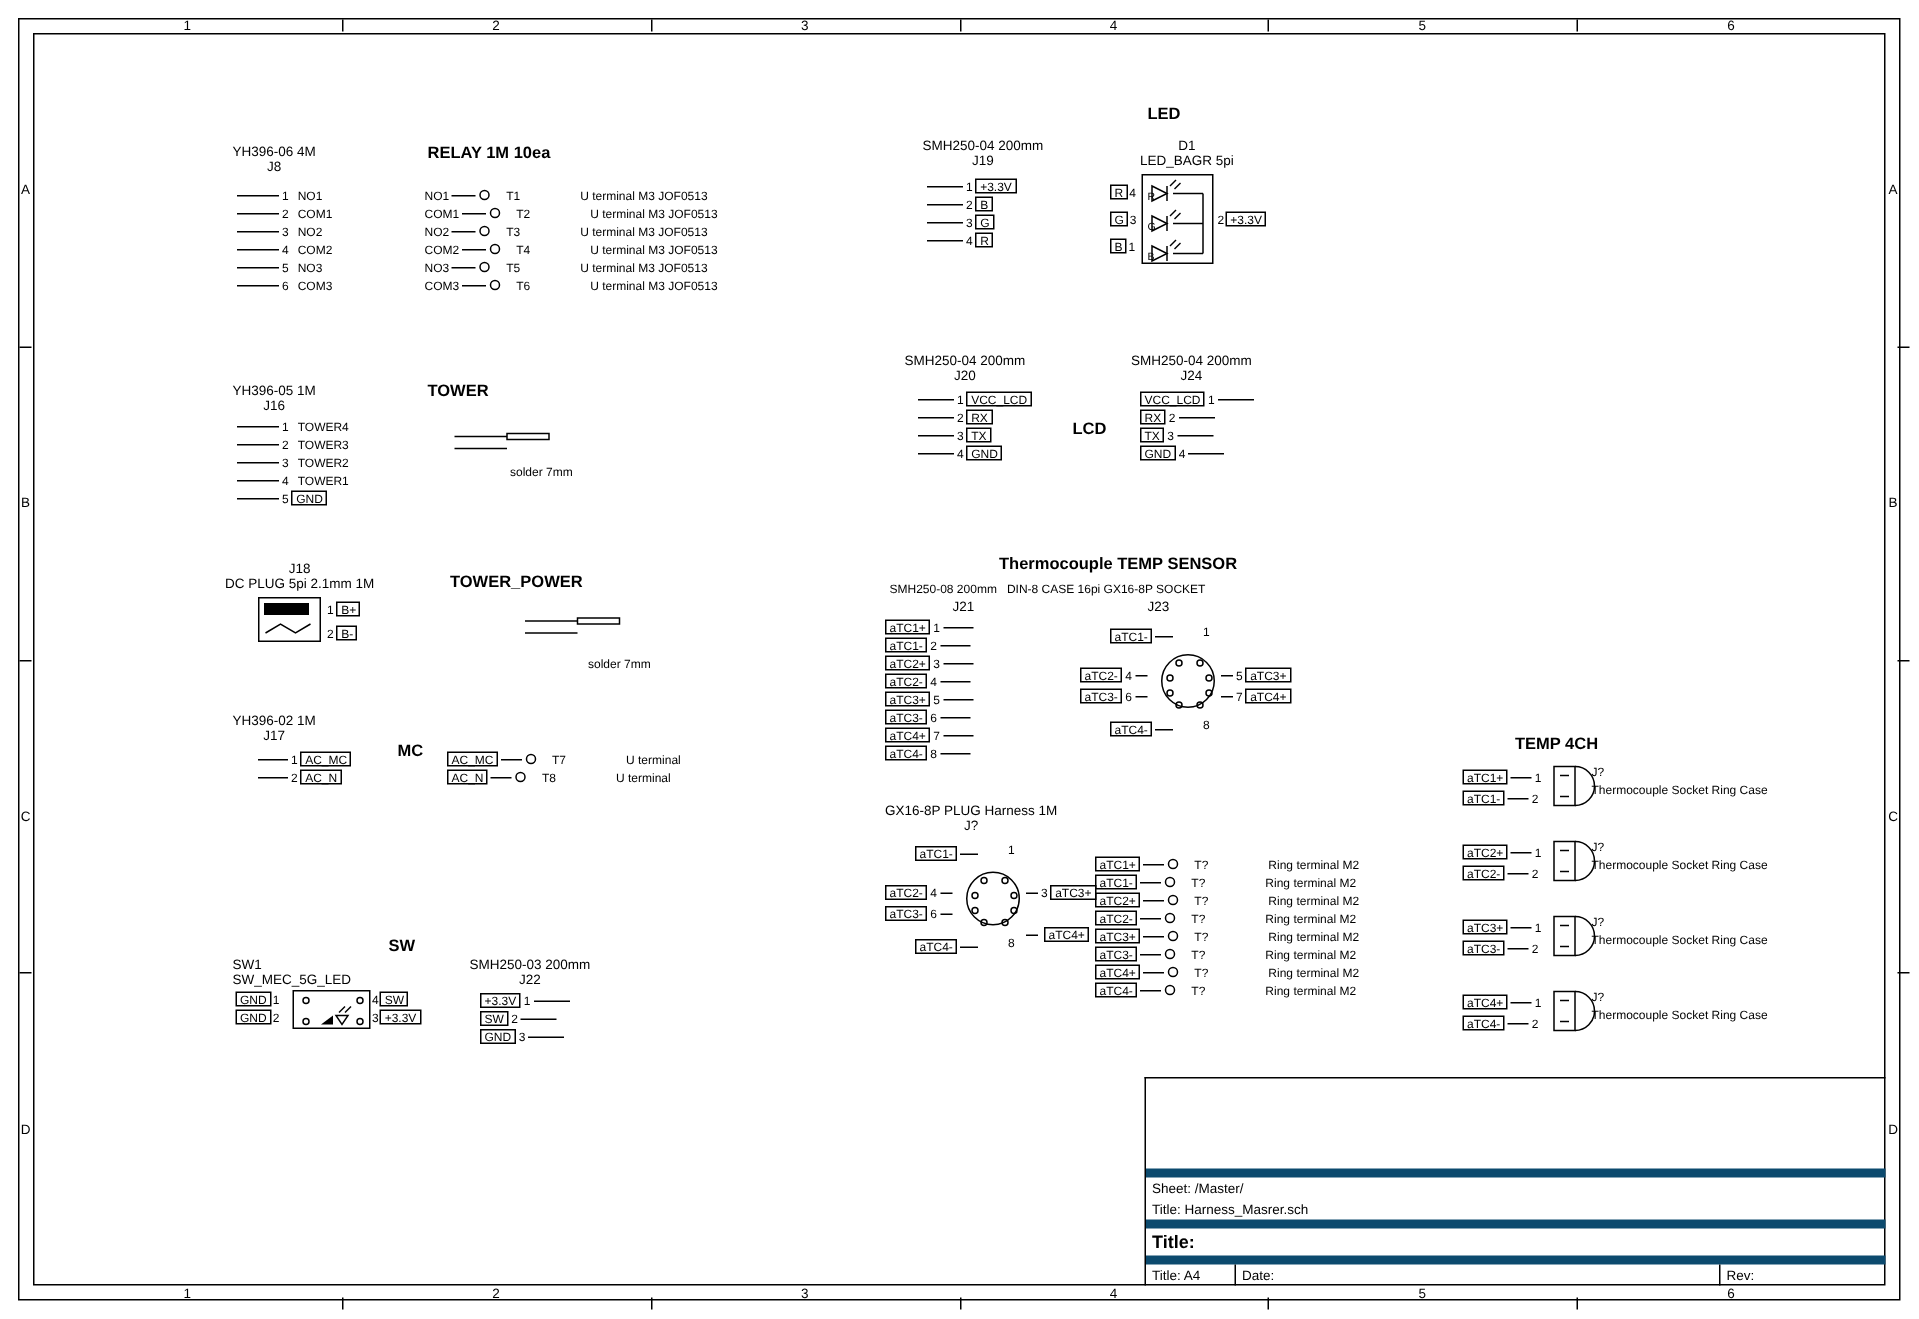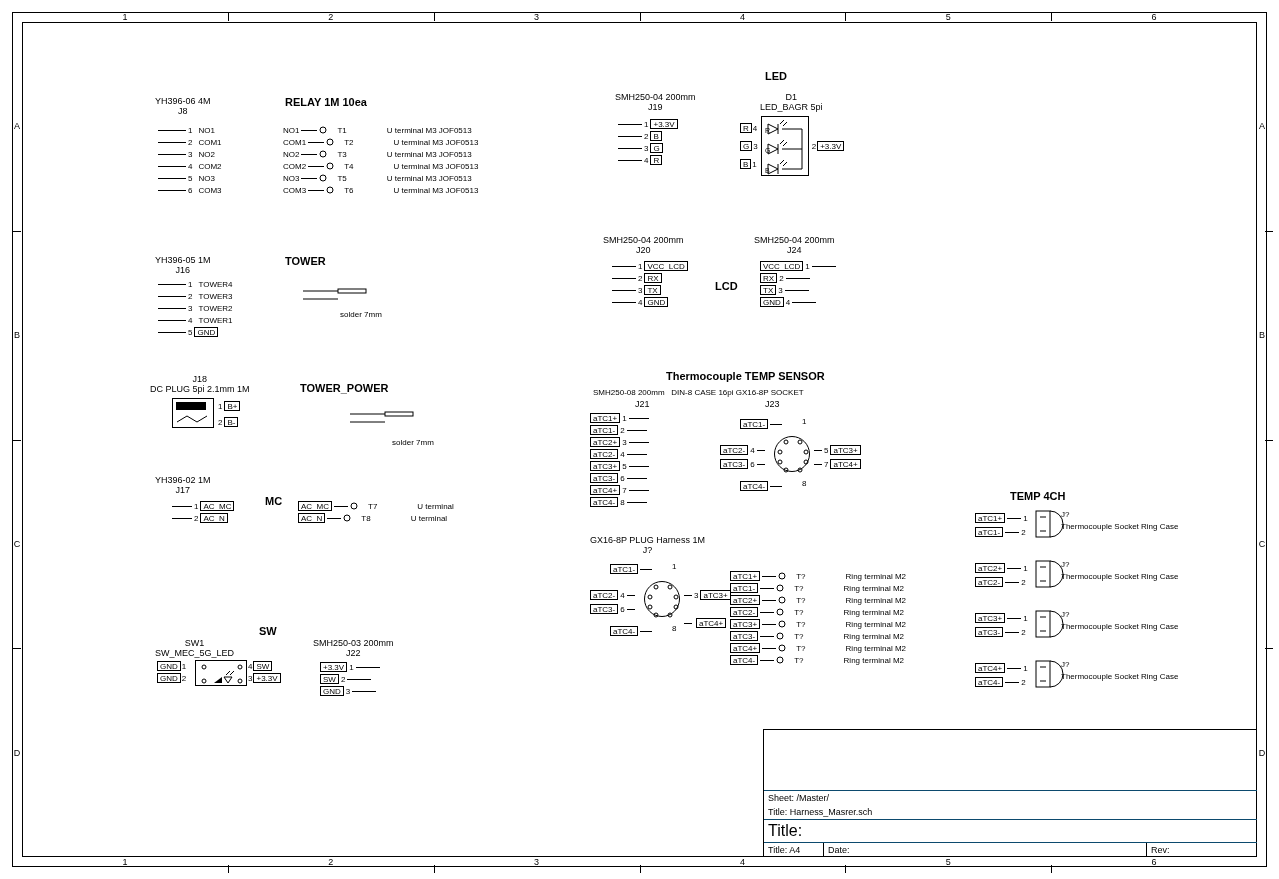--- a/index.html
+++ b/index.html
@@ -12,21 +12,21 @@
 .ruler-top{left:22px;right:22px;top:12px;height:10px}
 .ruler-bot{left:22px;right:22px;bottom:12px;height:10px}
 .ruler-left,.ruler-right{display:flex;flex-direction:column;justify-content:space-around;align-items:center}
 .ruler-left{top:22px;bottom:22px;left:12px;width:10px}
 .ruler-right{top:22px;bottom:22px;right:12px;width:10px}
 .tick{width:1px;height:10px;background:#000;position:absolute}
 .tickH{height:1px;width:10px;background:#000;position:absolute}
 .abs{position:absolute}
 .hdr{font-weight:bold;font-size:11px}
 .title-block{position:absolute;right:22px;bottom:22px;width:494px;border:1px solid #000;border-right:none;border-bottom:none}
-.tb-row{border-top:1px solid #0c4a6e;display:flex}
+.tb-row{border-top:6px solid #0c4a6e;display:flex}
 .tb-cell{padding:2px 4px;border-right:1px solid #000}
 .tb-row:first-child{border-top:none}
 .pin-row{display:flex;align-items:center;height:12px;gap:2px}
 .pin-box{border:1px solid #000;padding:0 2px;font-size:8px;display:inline-flex;align-items:center;height:10px}
 .wire{height:1px;background:#000;display:inline-block}
 .vsmall{font-size:8px}
 .din-circle{width:36px;height:36px;border:1px solid #000;border-radius:50%;position:relative}
 .sw-box{border:1px solid #000;width:52px;height:26px;position:relative}
 .plug-box{border:1px solid #000;width:42px;height:30px;position:relative}
 .led-box{border:1px solid #000;width:48px;height:60px;position:relative}
@@ -266,21 +266,21 @@
       <span class="wire" style="width:14px"></span>
       <svg width="8" height="8">
         <circle cx="4" cy="4" r="3" fill="none" stroke="#000"></circle>
       </svg>
       <span class="vsmall" style="margin:0 8px">T8</span>
       <span class="vsmall" style="margin-left:30px">U terminal</span>
     </div>
   </div>
 
 <div class="abs hdr" style="left:259px;top:625px">SW</div>
-<div class="abs" style="left:155px;top:638px;text-align:center">
+<div class="abs" style="left:155px;top:638px;text-align:left">
   <div>SW1</div>
   <div>SW_MEC_5G_LED</div>
 </div>
 <div class="abs" style="left:157px;top:661px">
   <div style="display:flex;align-items:center;gap:1px">
       <span class="pin-box">GND</span>
       <span class="vsmall">1</span>
     </div>
   <div style="display:flex;align-items:center;gap:1px;margin-top:2px">
       <span class="pin-box">GND</span>
@@ -771,21 +771,21 @@
 
 <div class="title-block">
   <div style="height:60px"></div>
   <div class="tb-row">
       <div class="tb-cell" style="flex:1;border-right:none">Sheet: /Master/</div>
     </div>
   <div class="tb-row" style="border-top:none">
       <div class="tb-cell" style="flex:1;border-right:none">Title: Harness_Masrer.sch</div>
     </div>
   <div class="tb-row">
-      <div class="tb-cell" style="flex:1;font-weight:normal;font-size:16px;border-right:none">Title:</div>
+      <div class="tb-cell" style="flex:1;font-weight:bold;font-size:12px;border-right:none">Title:</div>
     </div>
   <div class="tb-row">
     <div class="tb-cell" style="width:60px">Title: A4</div>
     <div class="tb-cell" style="flex:1">Date:</div>
     <div class="tb-cell" style="width:110px;border-right:none">Rev:</div>
   </div>
 </div>
 
 <div class="tick" style="left: 227.833px; top: 13px; height: 8px;"></div>
 <div class="tick" style="left: 227.833px; top: 865px; height: 8px;"></div>

